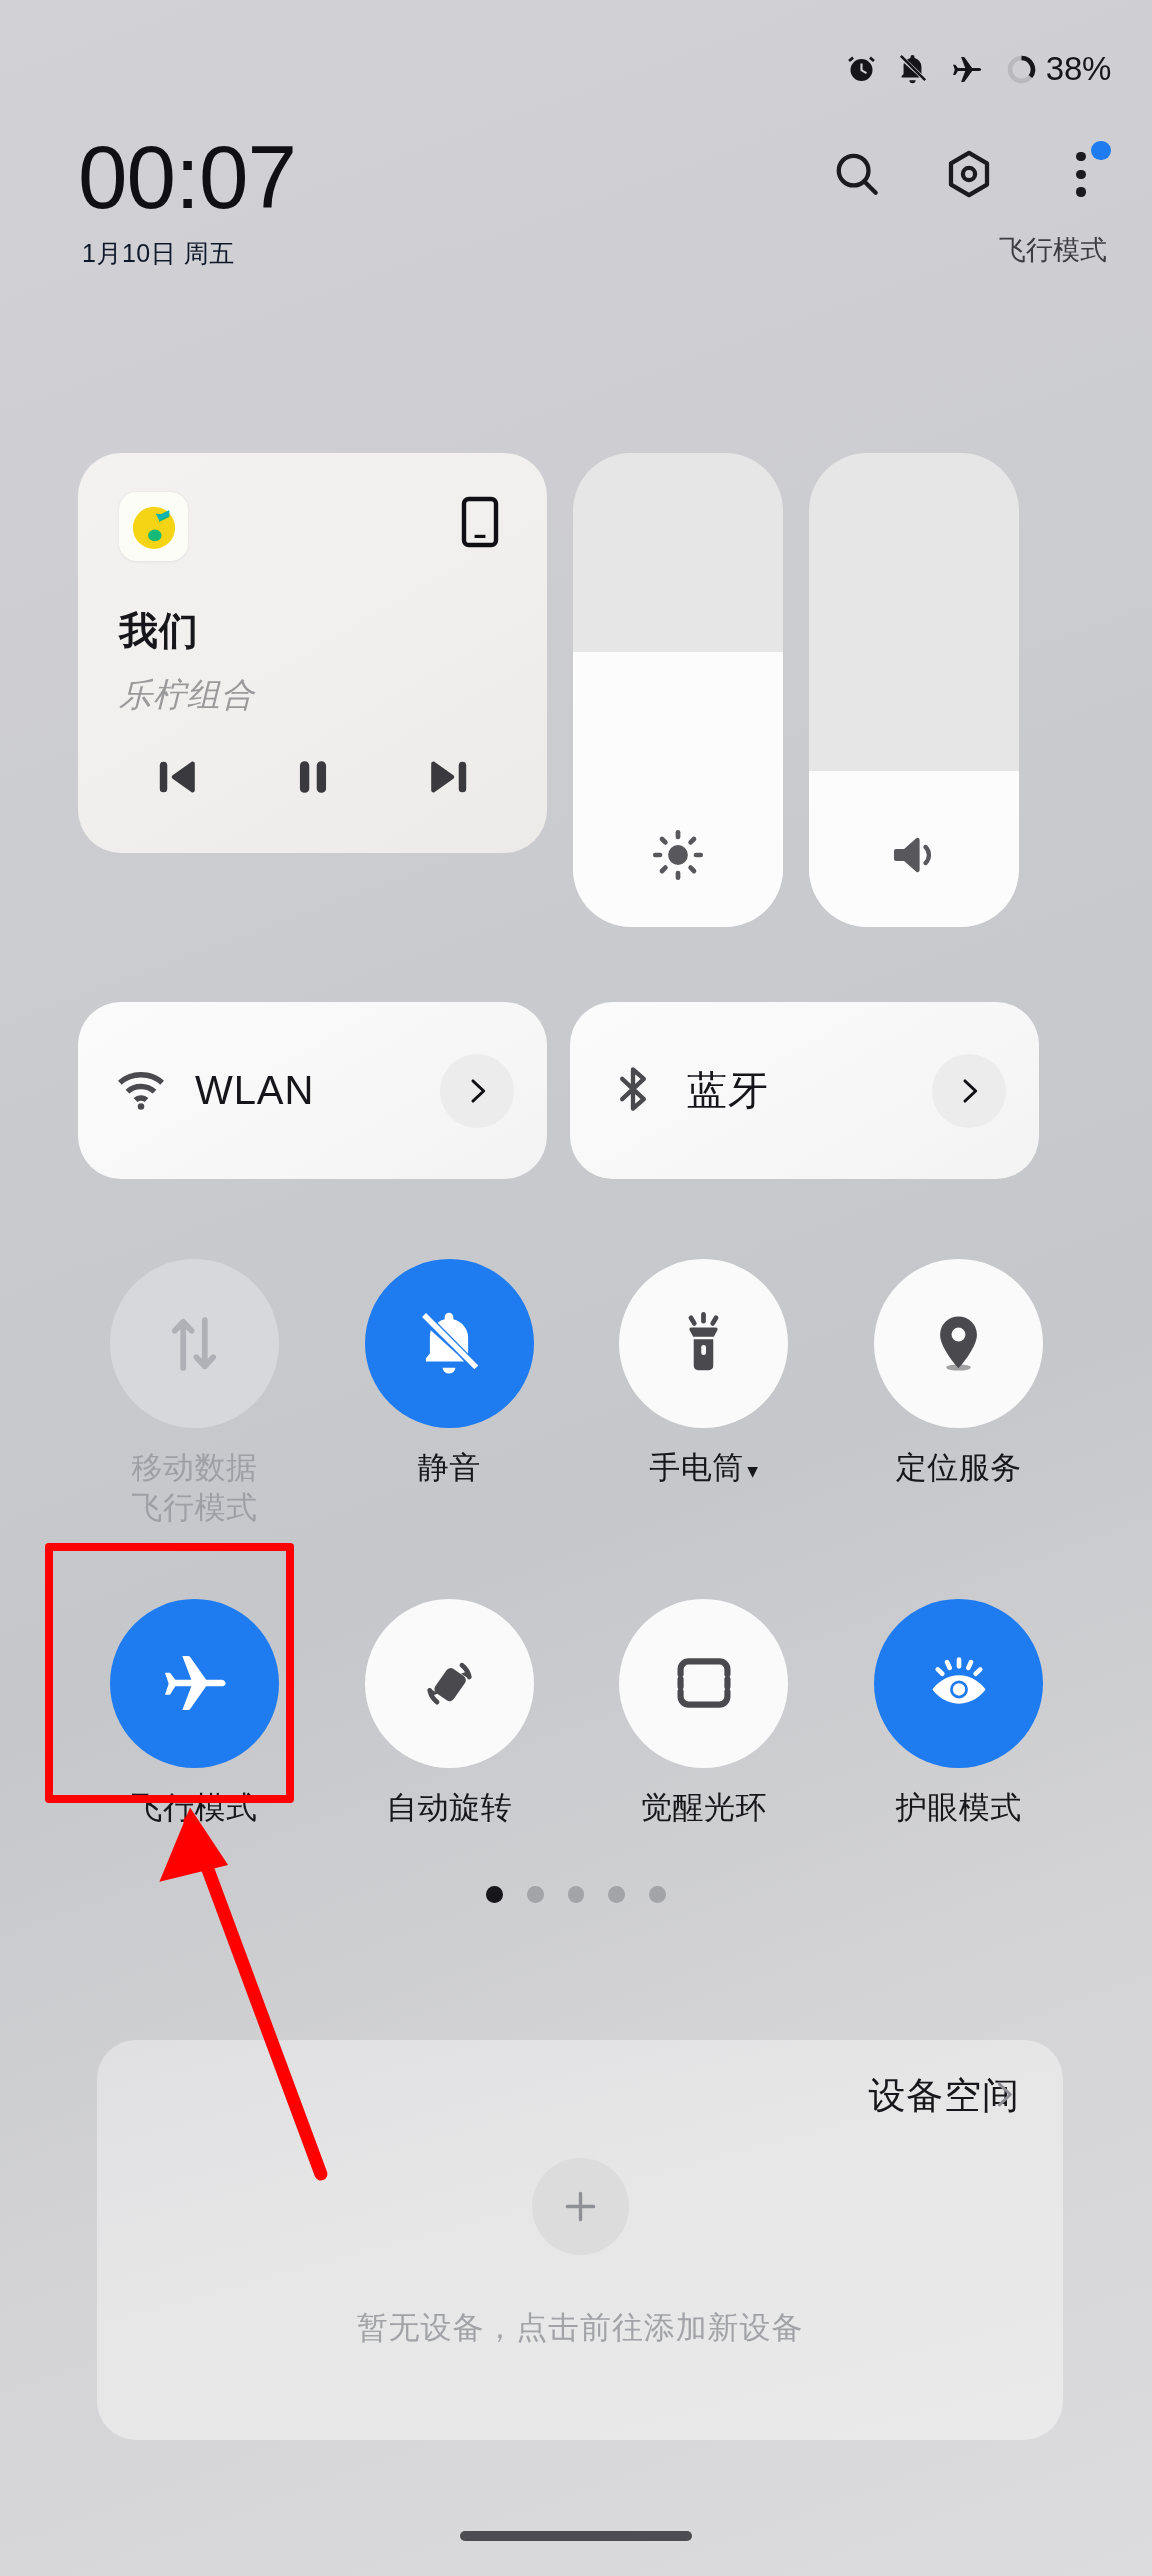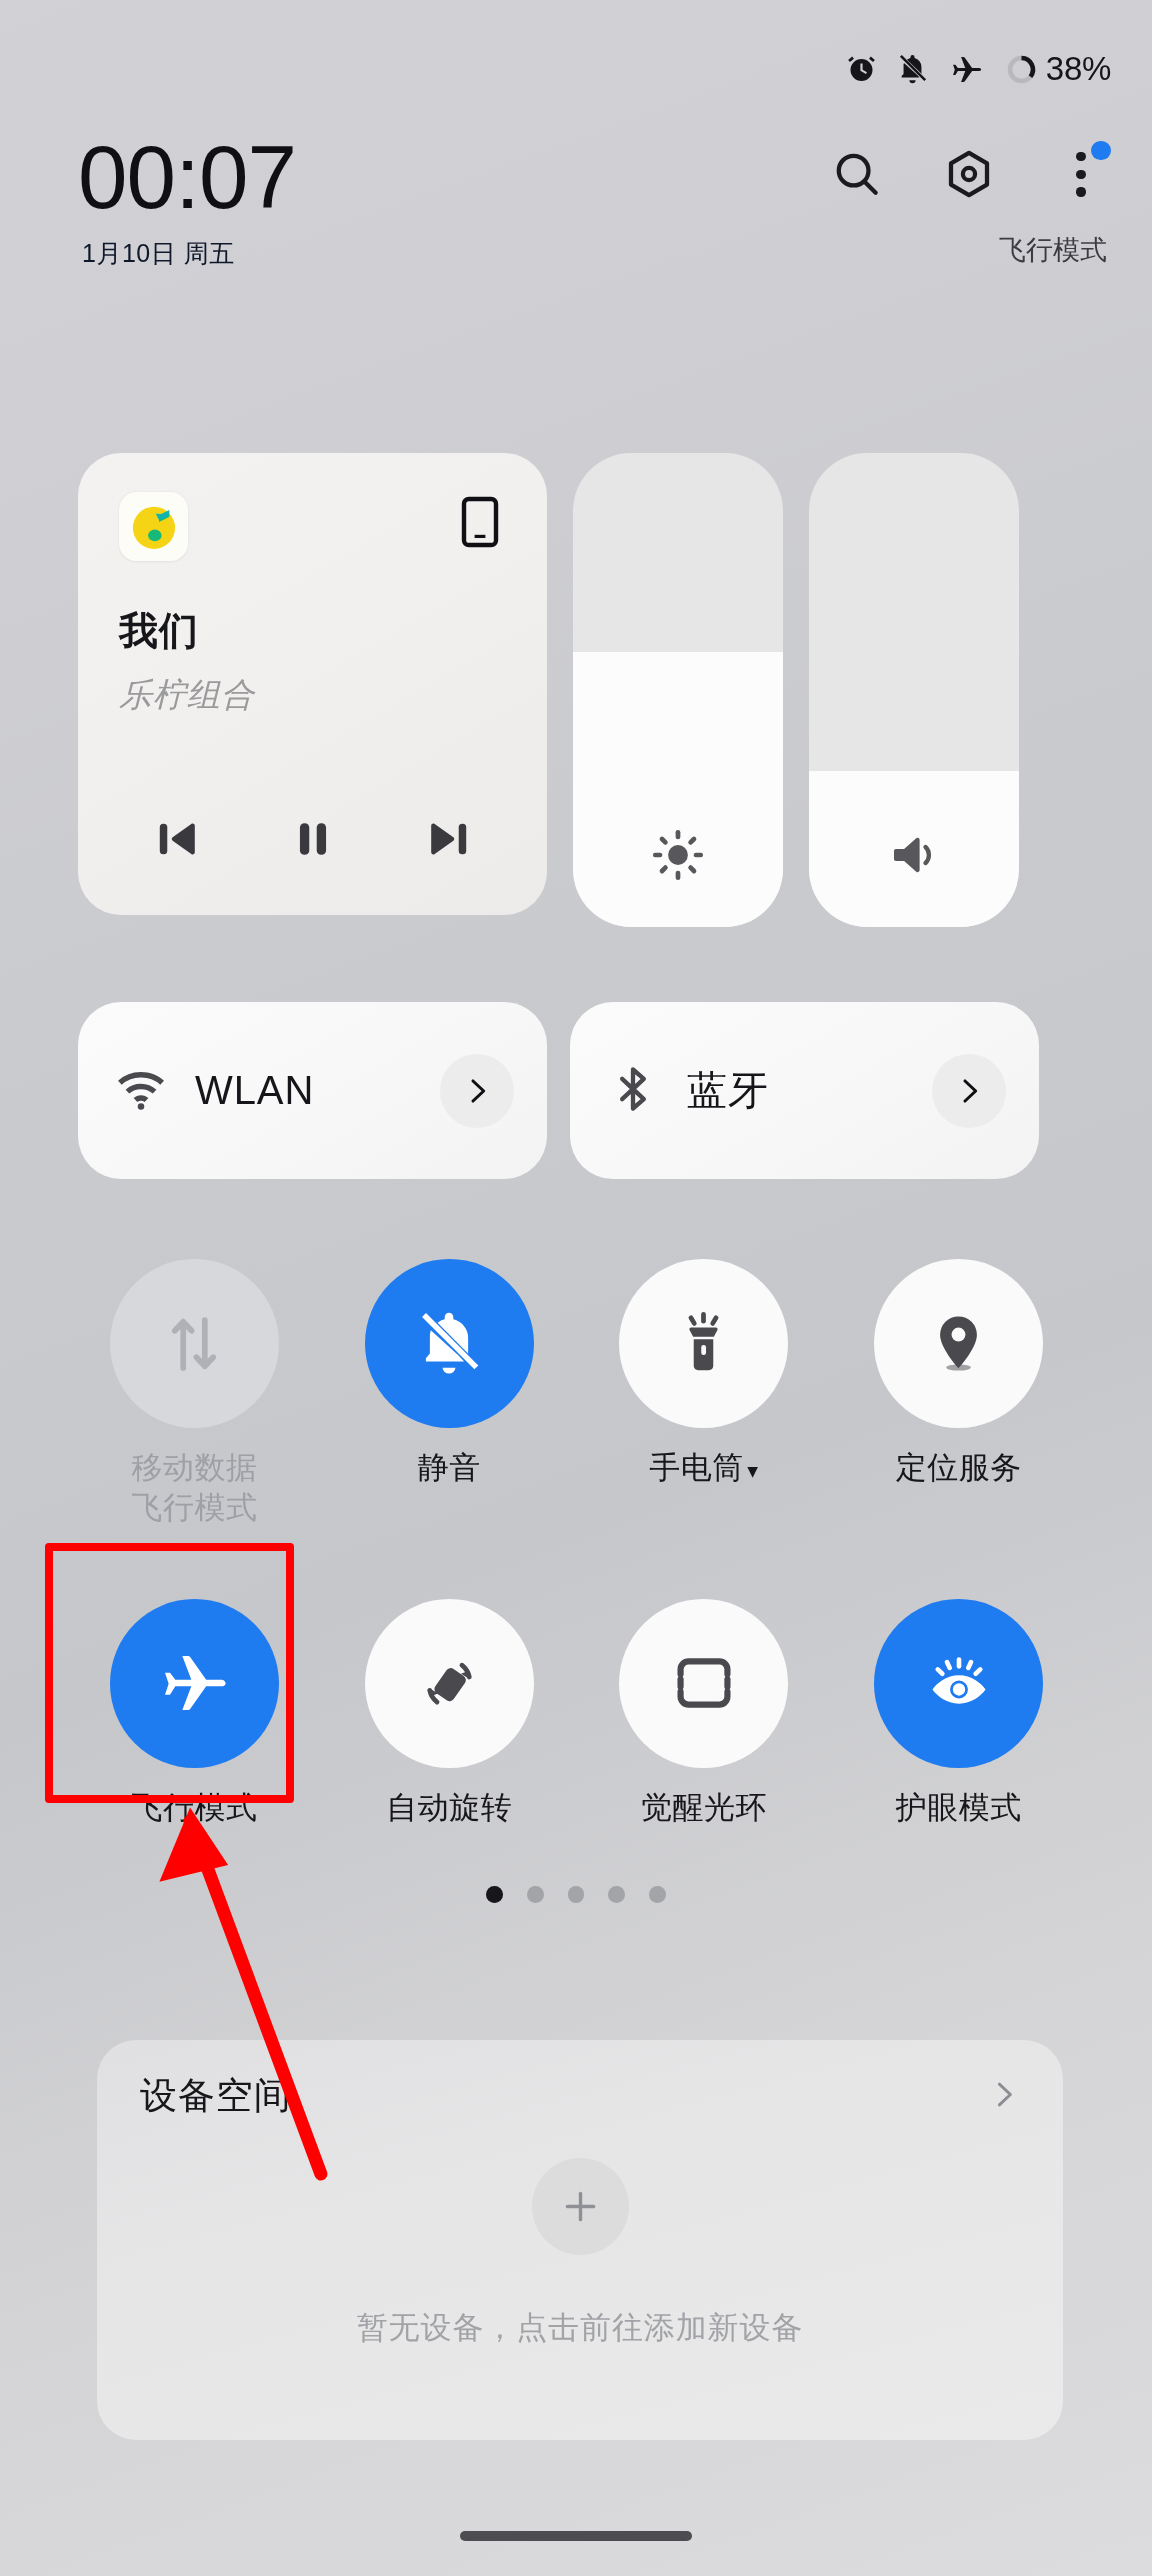--- a/index.html
+++ b/index.html
@@ -47,21 +47,21 @@
     width: 19.5px; height: 19.5px; border-radius: 50%; background: #1f7bf0;
   }
   .mode-label {
     position: absolute; right: 45px; top: 93px;
     font-size: 27px; color: #3b3b41;
   }
 
   
   .toprow { position: absolute; left: 78px; top: 453px; display: flex; gap: 26px; }
   .music-card {
-    width: 469px; height: 462px; border-radius: 43px;
+    width: 469px; height: 400px; border-radius: 43px;
     background: linear-gradient(150deg, #f3f2f0 0%, #f1f0ee 45%, #ecebe9 100%);
     position: relative; padding: 39px 41px;
   }
   .app-ico {
     width: 69px; height: 69px; border-radius: 17.7px; background: #fdfdf7;
     display: flex; align-items: center; justify-content: center;
     box-shadow: 0 0.9px 2.8px rgba(0,0,0,.07);
   }
   .cast-ico { position: absolute; right: 43px; top: 41px; }
   .song-title { margin-top: 43px; font-size: 39px; color: #17171b; font-weight: 600; letter-spacing: 0.9px; }
@@ -124,21 +124,21 @@
     position: absolute; left: 0; right: 0; top: 1937px; text-align: center;
     font-size: 32px; color: #5a5b60; letter-spacing: 0.9px;
   }
 
   
   .devcard {
     position: absolute; left: 97px; top: 2040px; width: 966px; height: 400px;
     border-radius: 39px;
     background: linear-gradient(165deg, #e0e0e2 0%, #e6e6e7 40%, #eaeaea 100%);
   }
-  .dev-head { position: relative; height: 112px; display: flex; align-items: center; padding: 8px 43px; }
+  .dev-head { position: relative; height: 112px; display: flex; align-items: center; padding: 8px 43px; justify-content: flex-end; }
   .dev-title { font-size: 37px; color: #17171b; letter-spacing: 0.9px; }
   .dev-chev { position: absolute; right: 43px; top: 50%; transform: translateY(-50%); }
   .dev-body { display: flex; flex-direction: column; align-items: center; }
   .plus-circle {
     width: 97px; height: 97px; border-radius: 50%; background: #dcdcdd;
     display: flex; align-items: center; justify-content: center; margin-top: 5.6px;
   }
   .dev-empty { margin-top: 52px; font-size: 31px; color: #a2a3a7; letter-spacing: 0.9px; }
 
   

